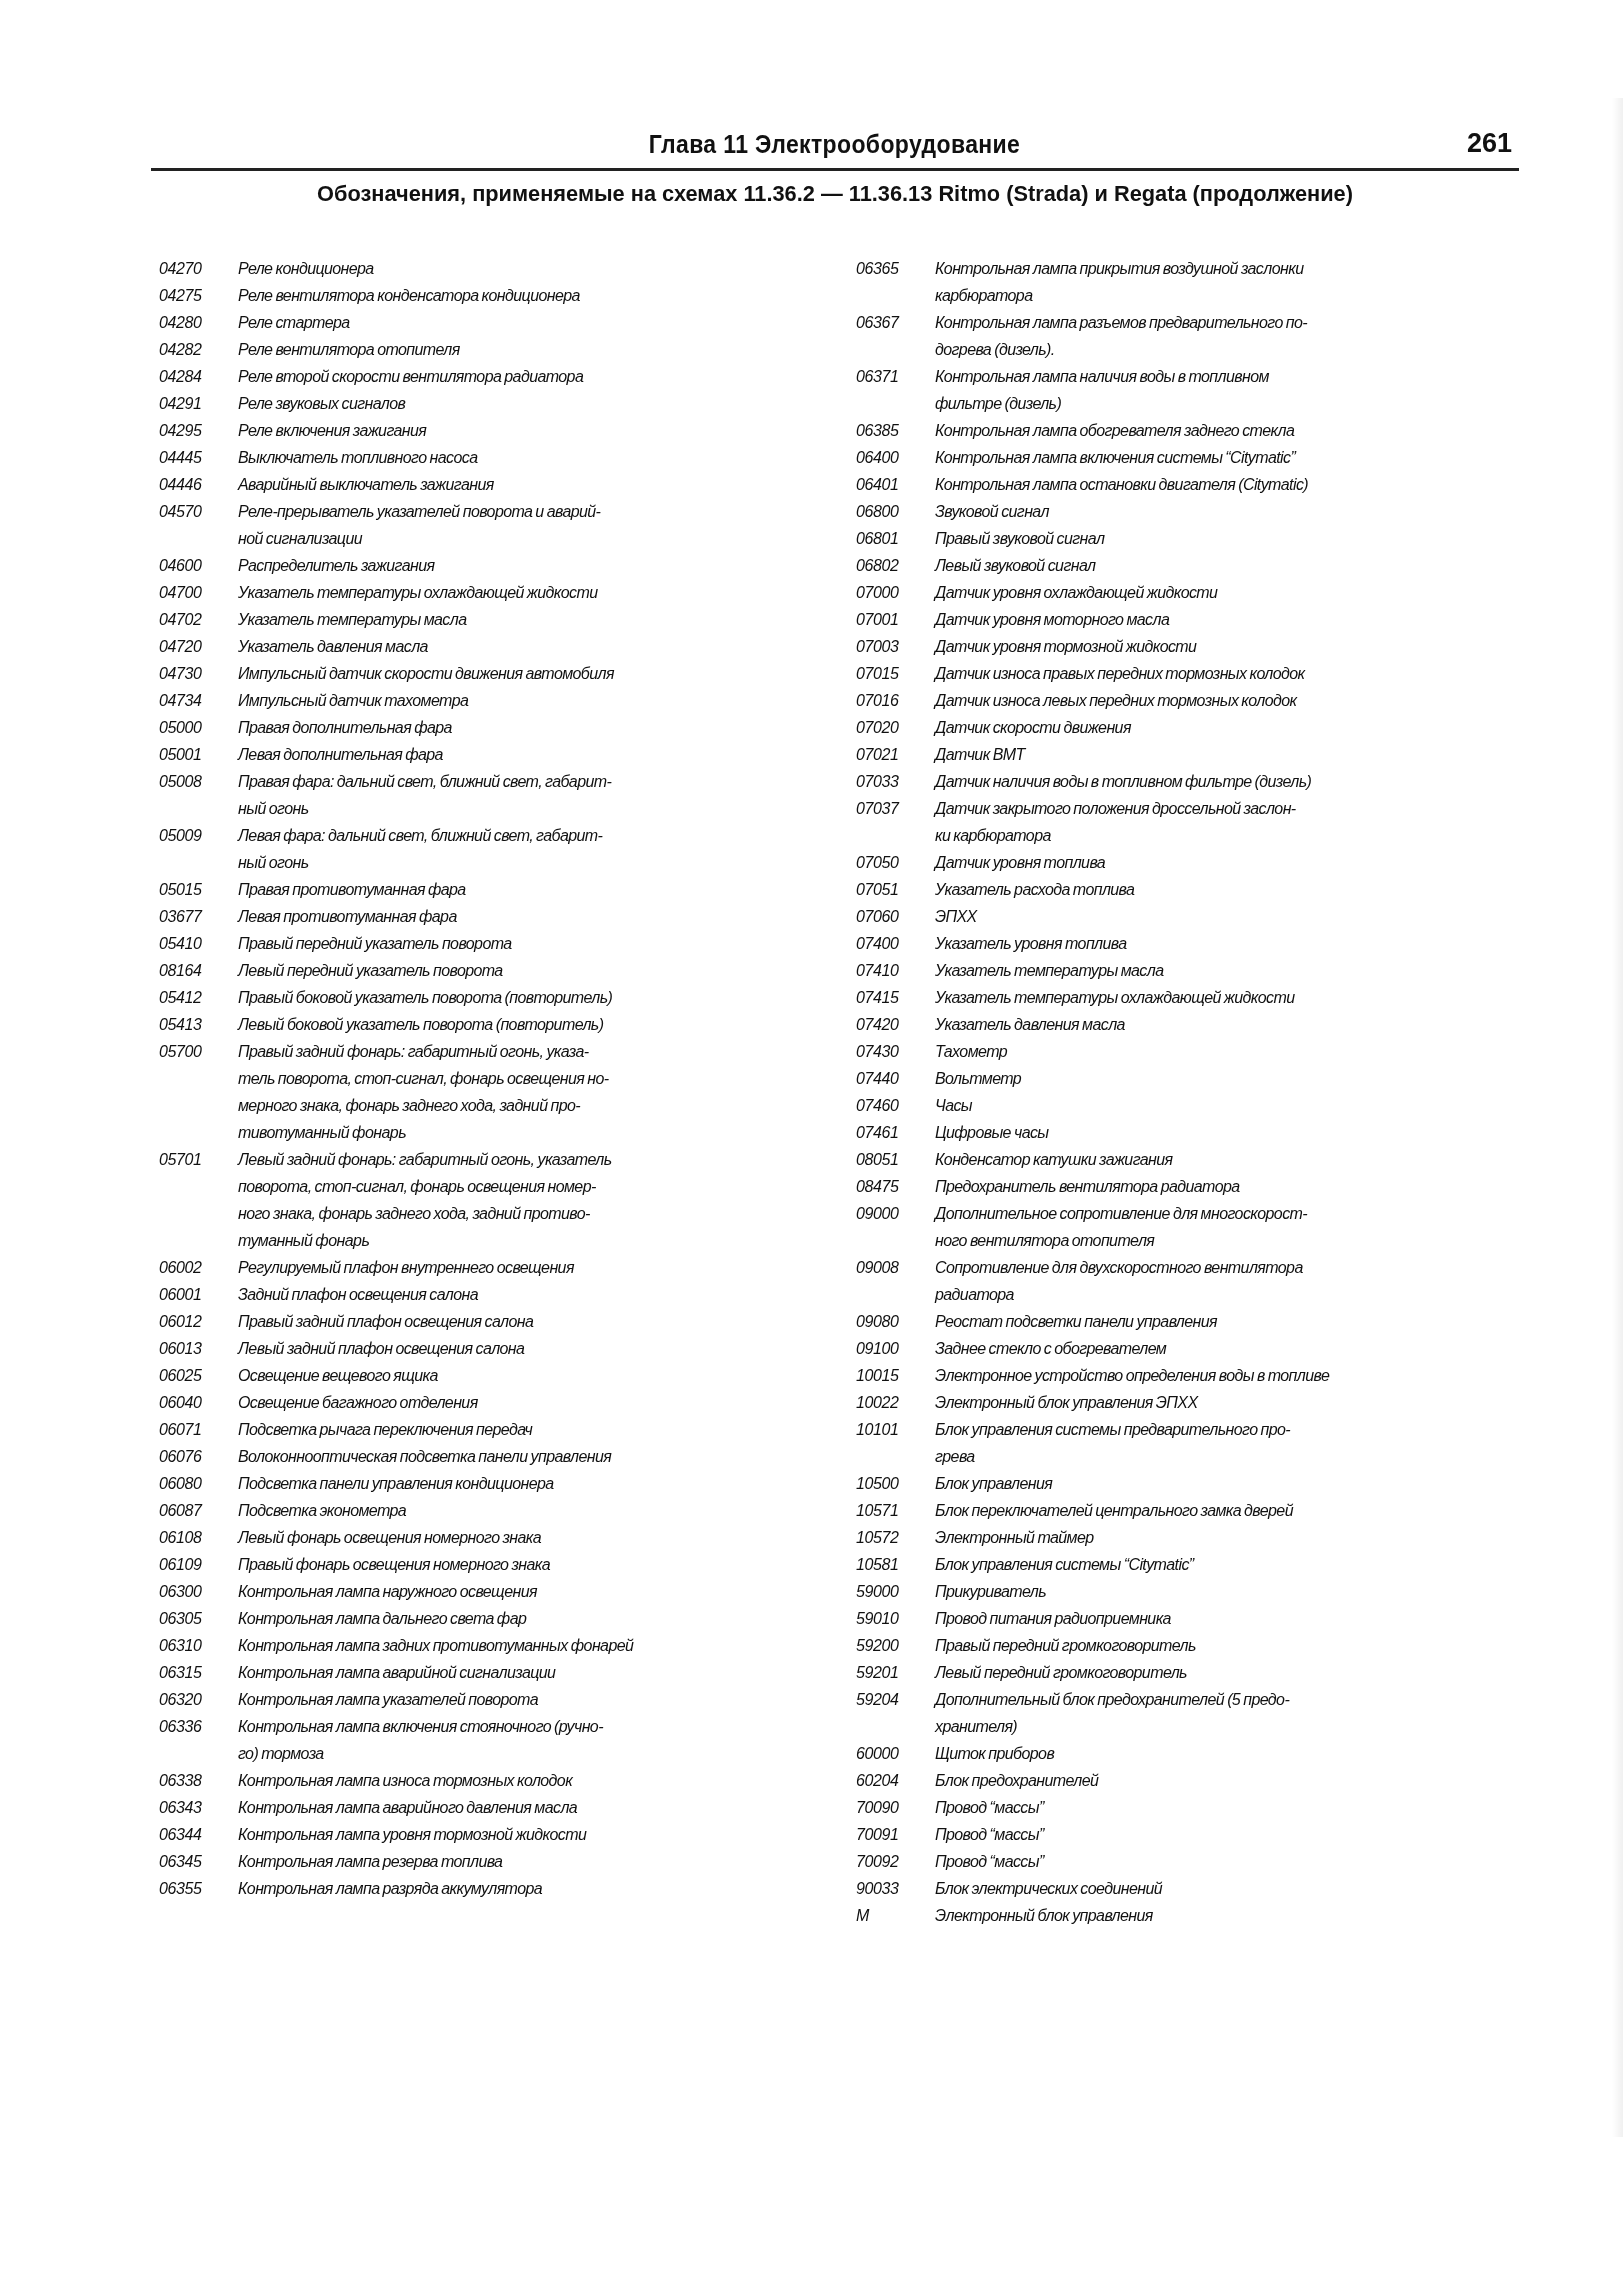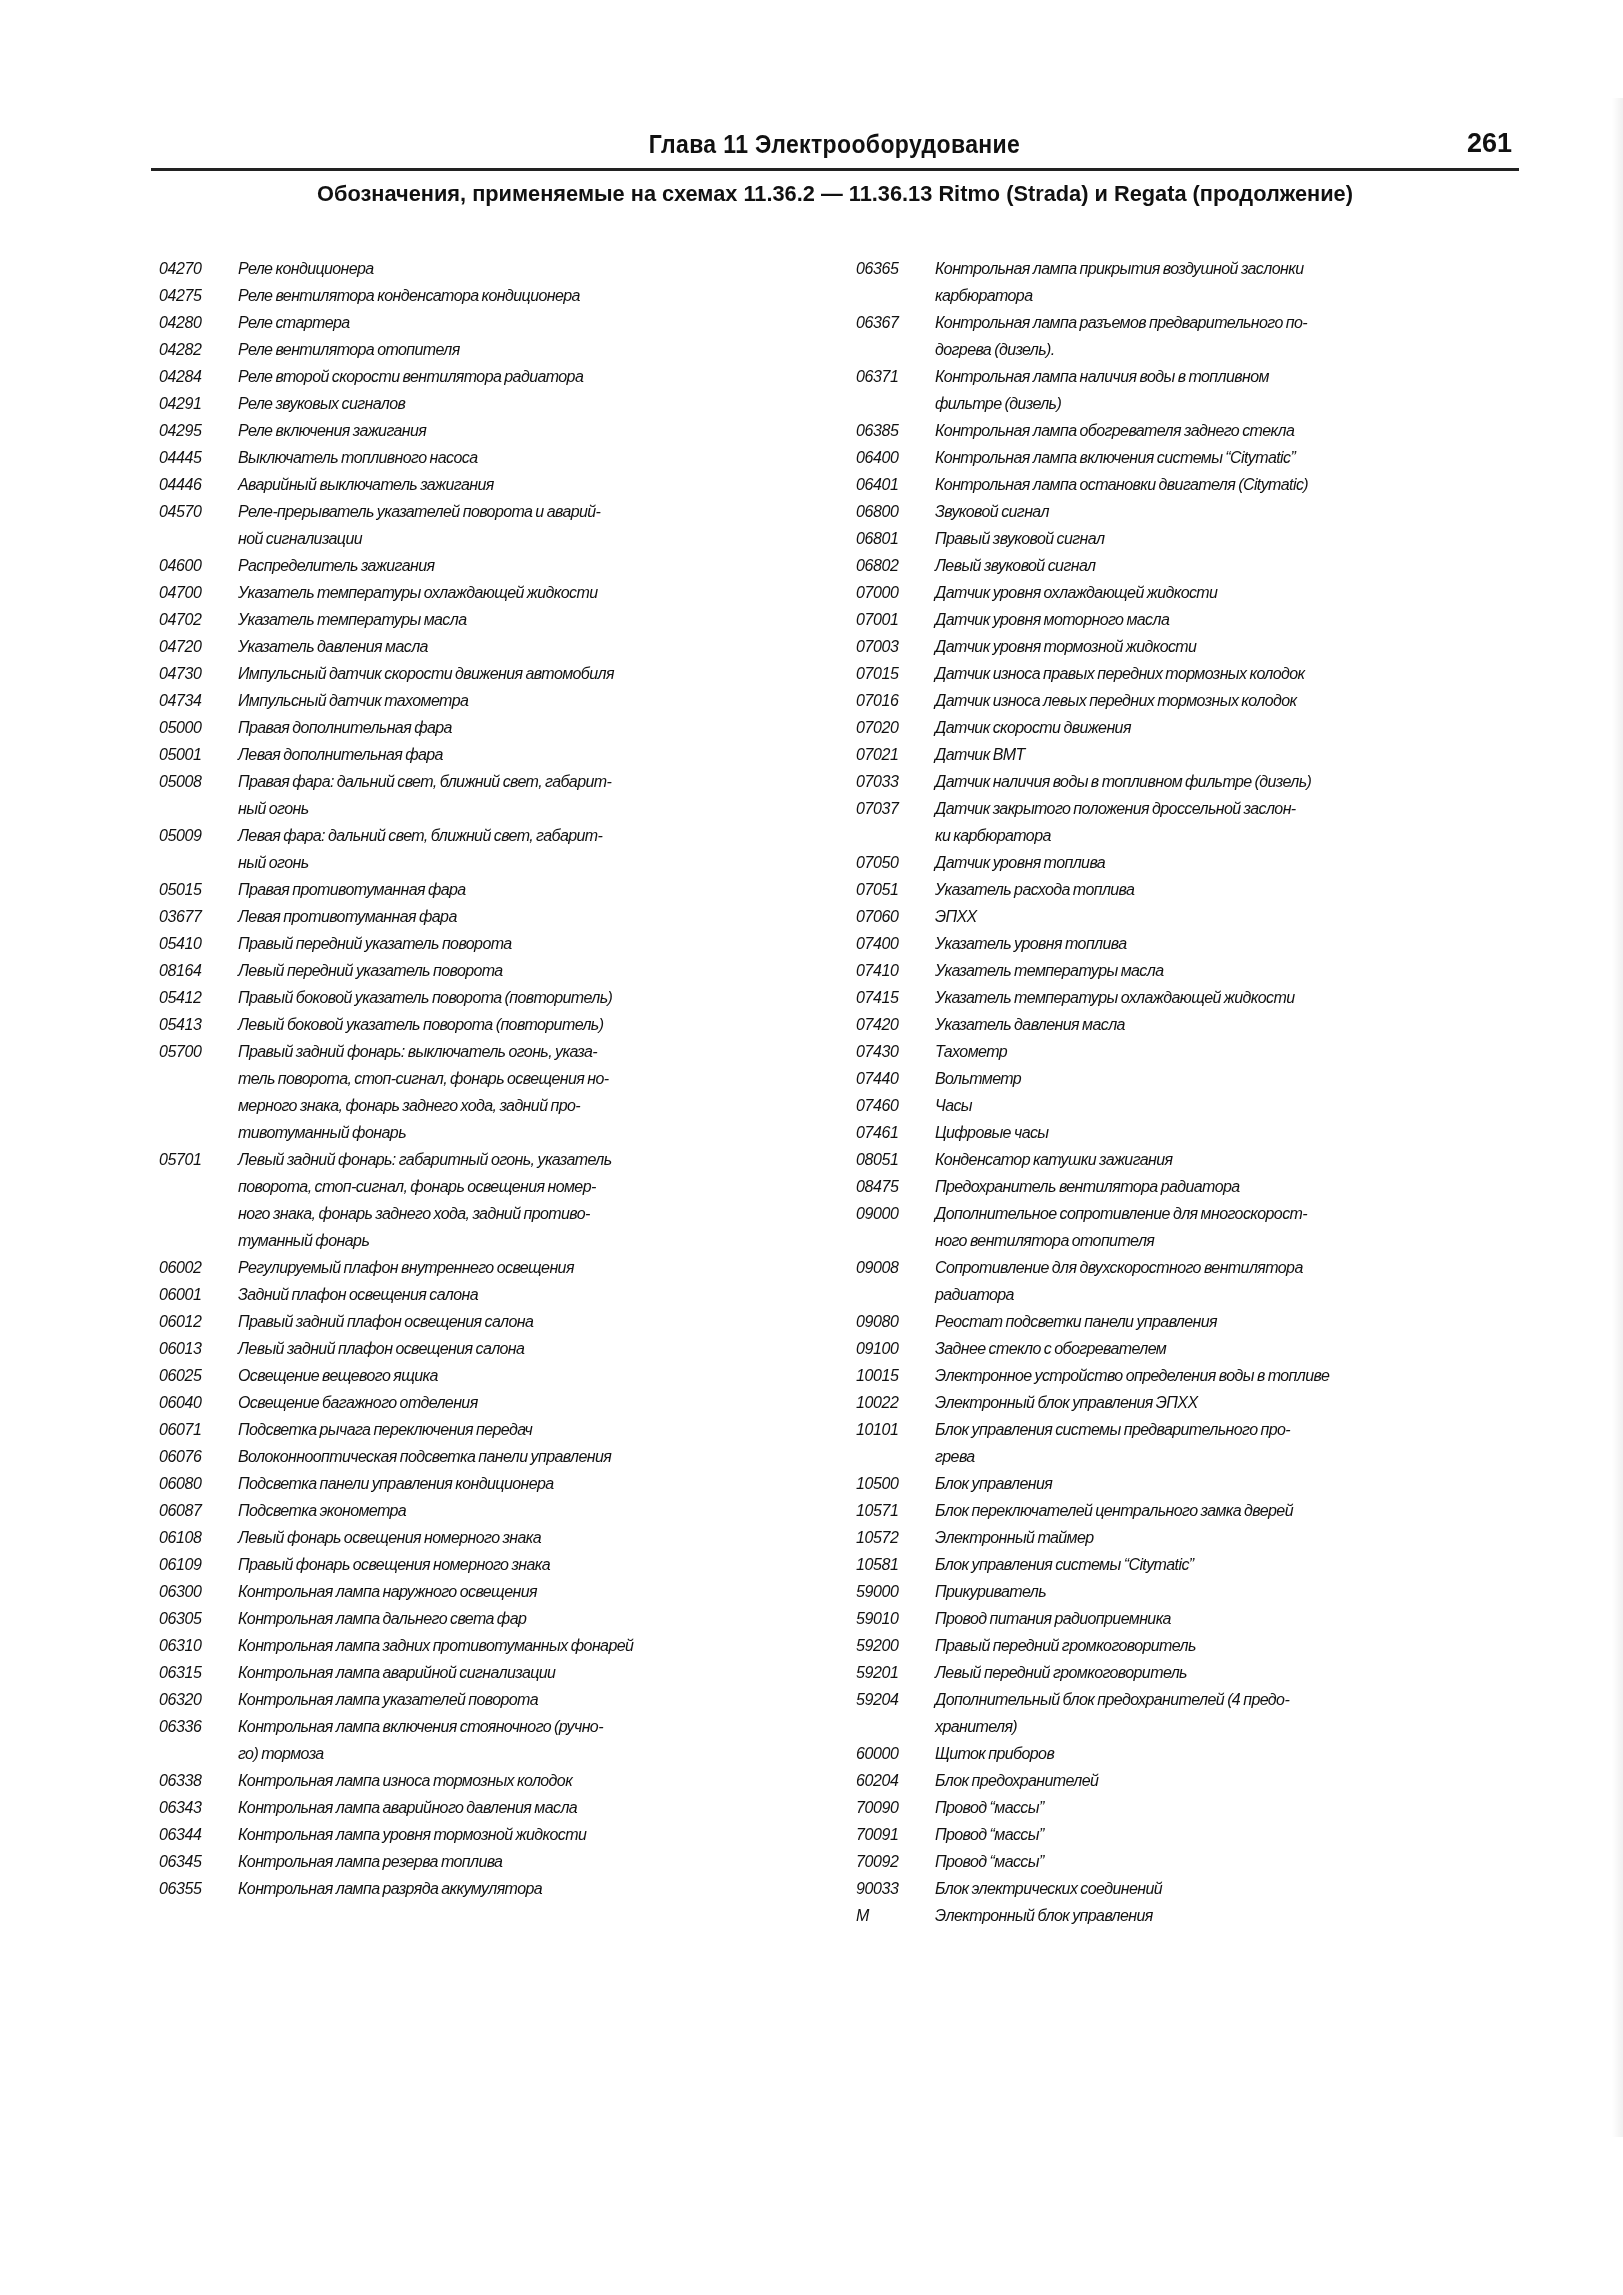--- a/index.html
+++ b/index.html
@@ -160,21 +160,21 @@
     <div class="entry">
       <span class="code">05412</span>
       <span class="desc">Правый боковой указатель поворота (повторитель)</span>
     </div>
     <div class="entry">
       <span class="code">05413</span>
       <span class="desc">Левый боковой указатель поворота (повторитель)</span>
     </div>
     <div class="entry">
       <span class="code">05700</span>
-      <span class="desc">Правый задний фонарь: выключатель огонь, указа-
+      <span class="desc">Правый задний фонарь: габаритный огонь, указа-
 тель поворота, стоп-сигнал, фонарь освещения но-
 мерного знака, фонарь заднего хода, задний про-
 тивотуманный фонарь</span>
     </div>
     <div class="entry">
       <span class="code">05701</span>
       <span class="desc">Левый задний фонарь: габаритный огонь, указатель
 поворота, стоп-сигнал, фонарь освещения номер-
 ного знака, фонарь заднего хода, задний противо-
 туманный фонарь</span>
@@ -460,21 +460,21 @@
     <div class="entry">
       <span class="code">59200</span>
       <span class="desc">Правый передний громкоговоритель</span>
     </div>
     <div class="entry">
       <span class="code">59201</span>
       <span class="desc">Левый передний громкоговоритель</span>
     </div>
     <div class="entry">
       <span class="code">59204</span>
-      <span class="desc">Дополнительный блок предохранителей (4 предо-
+      <span class="desc">Дополнительный блок предохранителей (5 предо-
 хранителя)</span>
     </div>
     <div class="entry">
       <span class="code">60000</span>
       <span class="desc">Щиток приборов</span>
     </div>
     <div class="entry">
       <span class="code">60204</span>
       <span class="desc">Блок предохранителей</span>
     </div>

